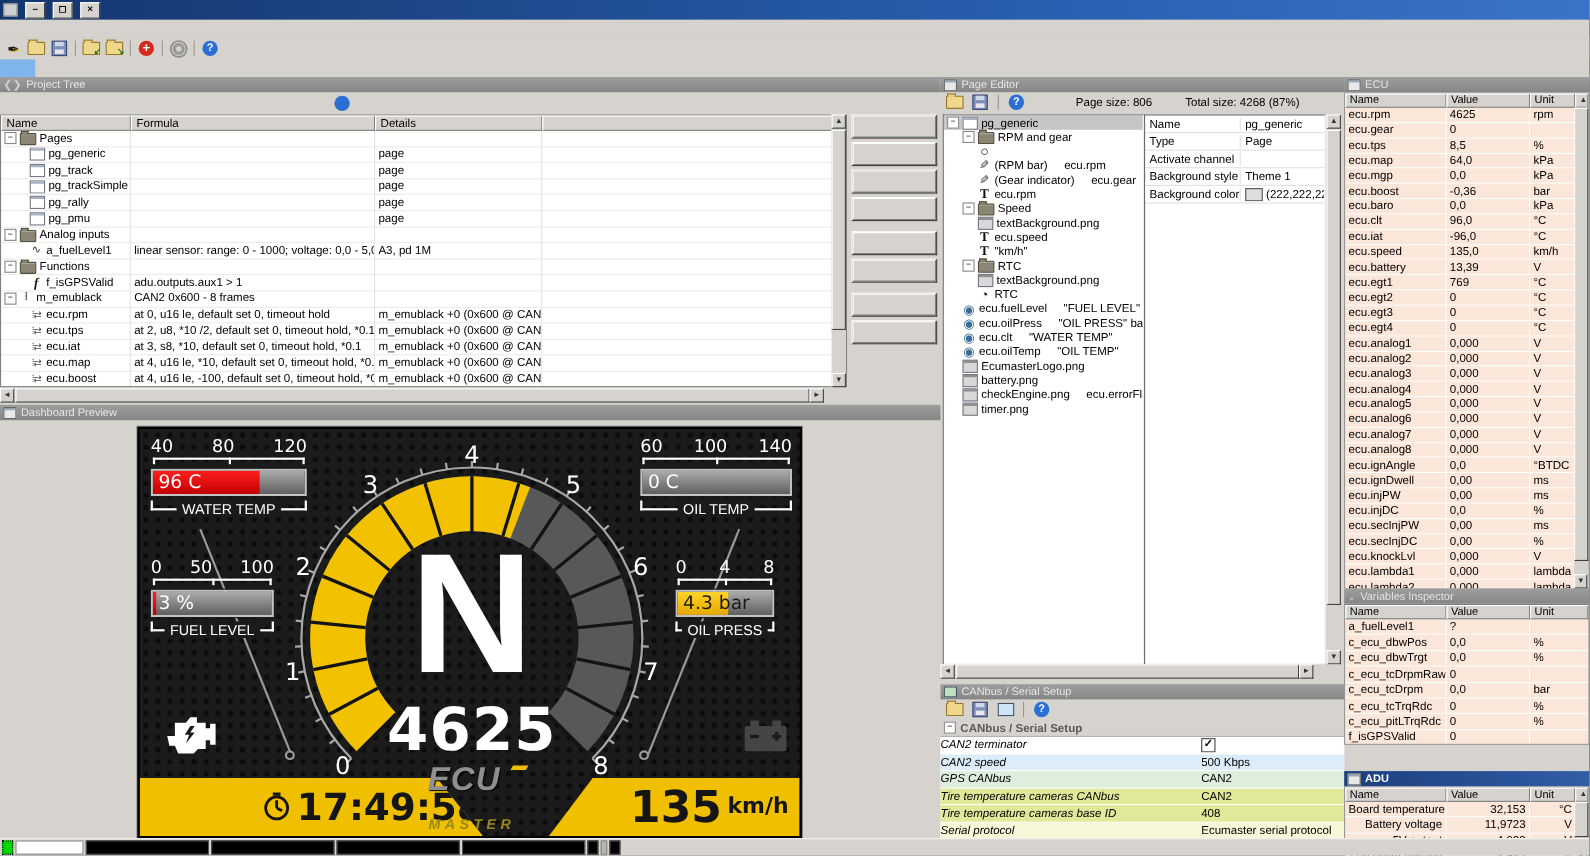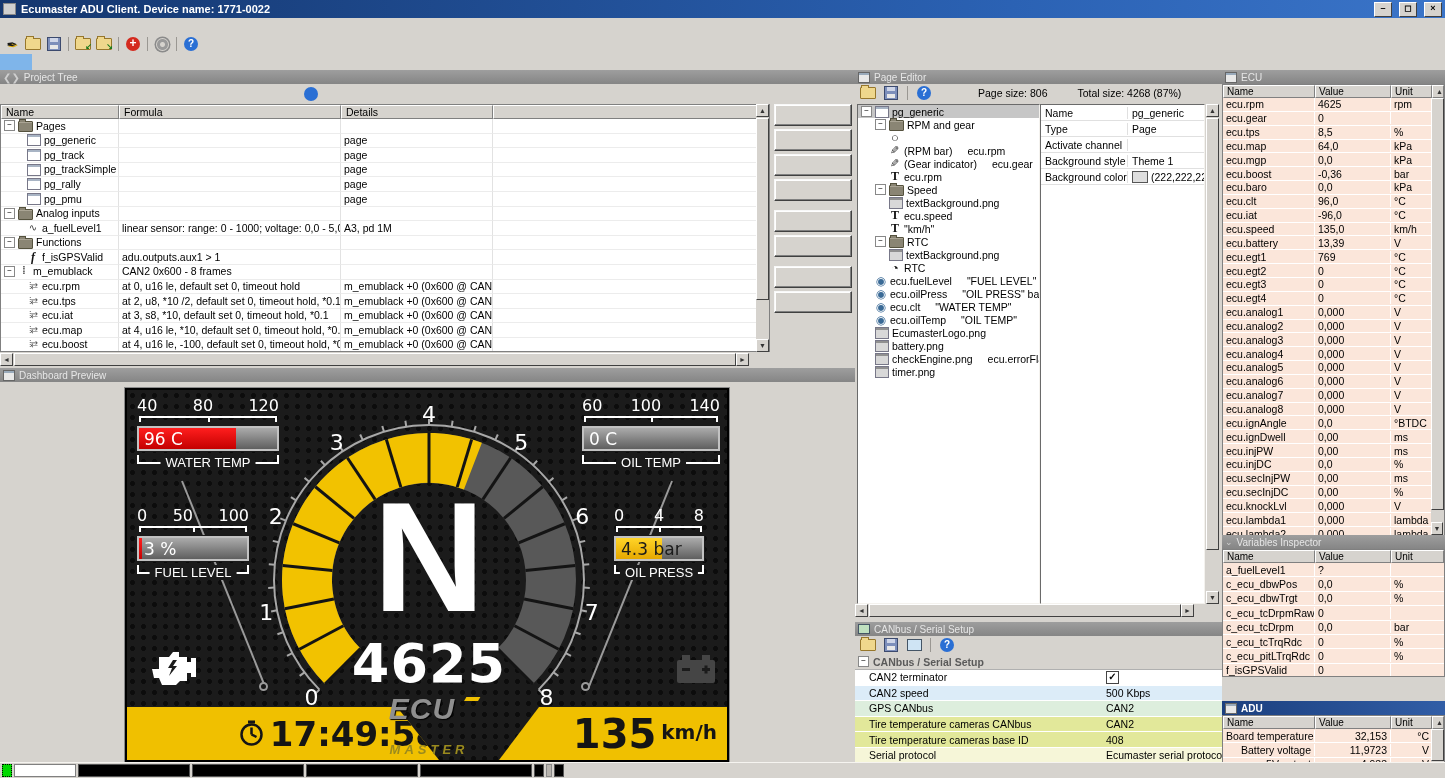--- a/index.html
+++ b/index.html
@@ -121,21 +121,21 @@
   .trow .ext{margin-left:12px;}
   .prow{display:flex;height:15px;border-bottom:1px solid #e0e0e0;font-size:10.5px;align-items:center;}
   .plab{width:82px;flex:none;padding-left:4px;border-right:1px solid #e0e0e0;overflow:hidden;white-space:nowrap;}
   .pval{flex:1;padding-left:4px;display:flex;align-items:center;gap:3px;overflow:hidden;white-space:nowrap;}
   .swatch{display:none;width:14px;height:10px;background:#dedede;border:1px solid #555;flex:none;}
   .has-swatch .swatch{display:inline-block;}
   
   .cb-group{height:15px;display:flex;align-items:center;gap:4px;padding-left:3px;font-weight:bold;color:#5a5a5a;background:#d6d3ce;border-bottom:1px solid #b0b0b0;font-size:10.5px;}
   .cb-rows{background:#fff;}
   .cbrow{display:flex;height:14.6px;border-bottom:1px solid #fff;font-size:10.5px;align-items:center;}
-  .cbl{width:233px;flex:none;padding-left:14px;overflow:hidden;white-space:nowrap;}
+  .cbl{width:233px;flex:none;overflow:hidden;white-space:nowrap;font-style:italic;}
   .cbv{flex:1;padding-left:4px;display:flex;align-items:center;overflow:hidden;white-space:nowrap;}
   .r-w{background:#fff}.r-b{background:#dcecf8}.r-g{background:#ddeedd}.r-l{background:#e2e89a}.r-y{background:#f6f6d8}
   .chkbox{display:none;width:11px;height:11px;border:1px solid #444;background:#fff;font-size:10px;line-height:10px;text-align:center;font-weight:bold;}
   .chk .chkbox{display:inline-block;}
   
   .rt{position:absolute;background:#fff;border:1px solid #808080;box-sizing:border-box;}
   .rt-head{display:flex;height:13px;}
   .rh{background:#d6d3ce;border:1px solid;border-color:#fff #808080 #808080 #fff;box-sizing:border-box;font-size:10px;padding:0 3px;line-height:11px;flex:none;}
   .vrow{display:flex;border-bottom:1px solid #fff;background:#fbe6da;align-items:center;}
   .vc{flex:none;border-right:1px solid #fff;padding:0 3px;white-space:nowrap;overflow:hidden;box-sizing:border-box;font-size:10.5px;}
@@ -152,21 +152,20 @@
   .sg-plain{background:none;color:#000;}
   .gap{margin-left:10px;}
 </style>
 </head>
 <body>
 
 <div id="root">
 
   <div class="titlebar">
     <span class="appicon"></span>
-    <span class="tb-title">Ecumaster ADU Client. Device name: 1771-0022</span>
     <span class="winbtn">–</span>
     <span class="winbtn">◻</span>
     <span class="winbtn">×</span>
   </div>
 
   <div class="menubar">
       <span class="menu-item"></span>
       <span class="menu-item"></span>
       <span class="menu-item"></span>
       <span class="menu-item"></span>

